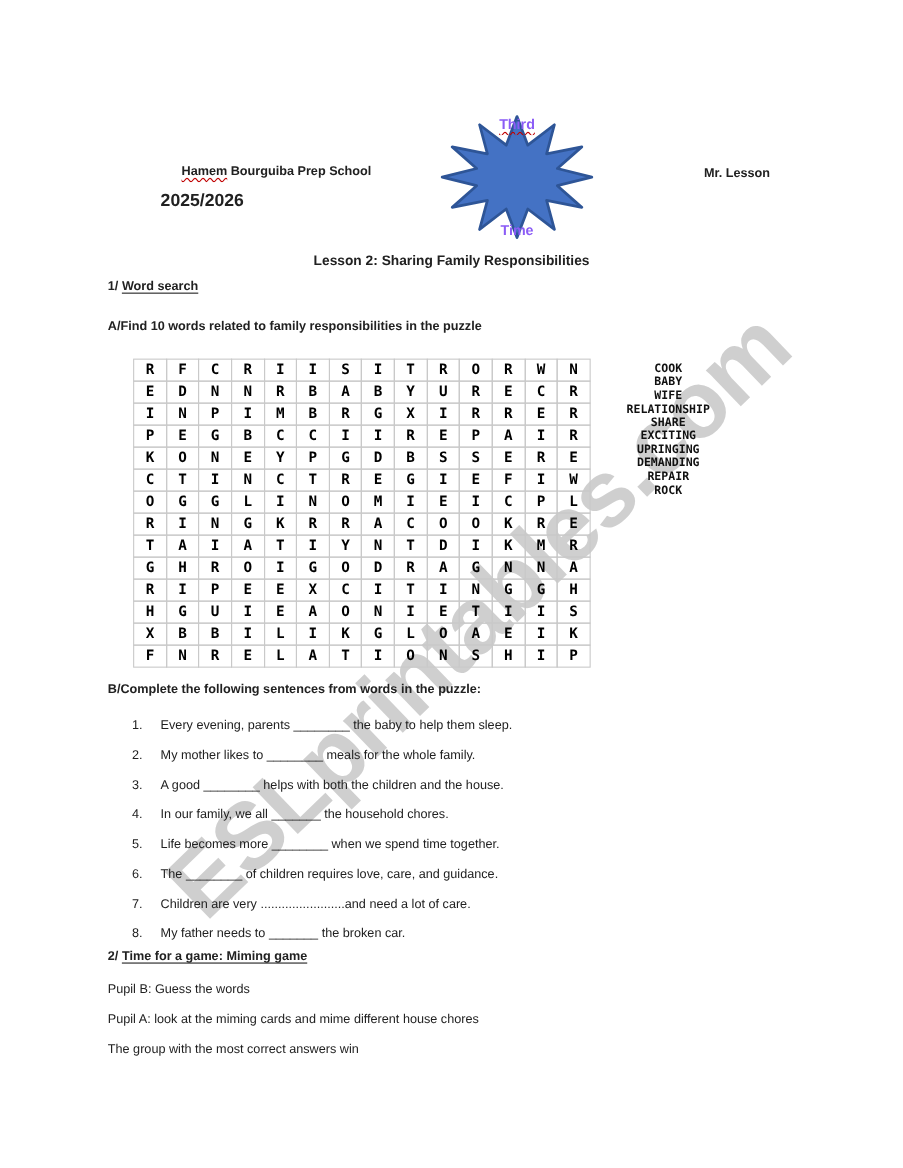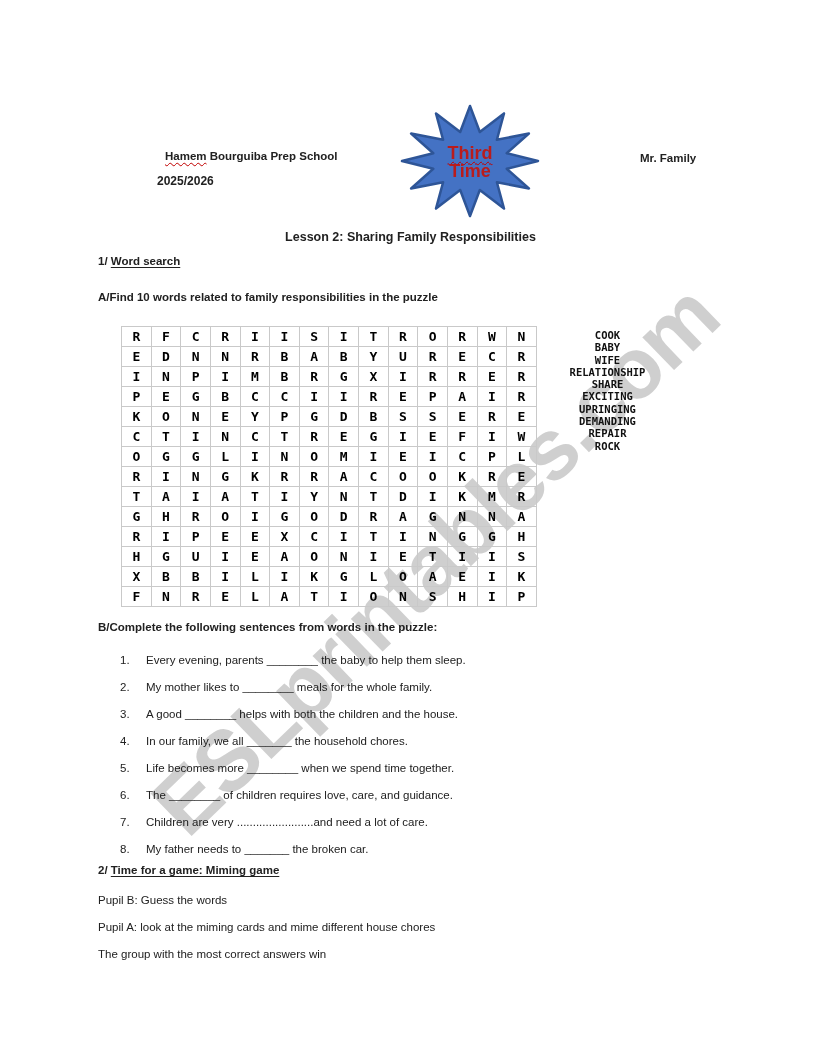--- a/index.html
+++ b/index.html
@@ -22,28 +22,28 @@
     letter-spacing: -2px;
     color: rgba(140,140,140,0.42);
     white-space: nowrap;
     z-index: 0;
     pointer-events: none;
   }
   .content { position: absolute; inset: 0; z-index: 1; }
   
   .hdr-left { position: absolute; left: 146px; top: 150px; font-size: 11.5px; font-weight: bold; padding-left: 19px; }
   .hdr-school .squiggle-word { text-decoration: underline wavy #c00000 1px; text-underline-offset: 2px; }
-  .hdr-year { position: absolute; left: 157px; top: 174px; font-size: 12px; font-weight: bold; }
+  .hdr-year { position: absolute; left: 146px; top: 174px; font-size: 16px; font-weight: bold; }
   .hdr-teacher { position: absolute; left: 640px; top: 152px; font-size: 11.5px; font-weight: bold; }
   .star-wrap { position: absolute; left: 400px; top: 104px; width: 140px; height: 115px; }
   .star-wrap svg { position: absolute; inset: 0; }
   .star-text {
     position: absolute; inset: 0;
-    display: flex; flex-direction: column; align-items: center; justify-content: center;
-    color: #b91c1c; font-weight: bold; font-size: 18px; line-height: 18px;
+    display: flex; flex-direction: column; align-items: center; justify-content: space-between;
+    color: #8b5cf6; font-weight: bold; font-size: 13px; line-height: 18px;
   }
   .star-text .squiggle-word { text-decoration: underline wavy #c00000 1px; text-underline-offset: 2px; }
   
   .doc-title {
     position: absolute; left: 0; top: 230px; width: 100%;
     text-align: center; font-size: 12.5px; font-weight: bold;
   }
   
   .sec1-head { position: absolute; left: 98px; top: 255px; font-size: 11.5px; font-weight: bold; }
   .sec1-head .u { text-decoration: underline; text-underline-offset: 2px; }
@@ -86,21 +86,21 @@
 <body>
 
 <div class="page">
 
   <div class="watermark">ESLprintables.com</div>
 
   <div class="content">
 
     <div class="hdr-left hdr-school"><span class="squiggle-word">Hamem</span><span> Bourguiba Prep School</span></div>
     <div class="hdr-year">2025/2026</div>
-    <div class="hdr-teacher">Mr. Family</div>
+    <div class="hdr-teacher">Mr. Lesson</div>
 
     <div class="star-wrap">
       <svg viewBox="0 0 140 115">
         <polygon points="70,2 79.8,28 104,9.4 96.9,35.8 128.9,29.5 106.7,49.2 138,57 106.7,64.8 128.9,84.5 96.9,78.2 104,104.6 79.8,86 70,112 60.2,86 36,104.6 43.1,78.2 11.1,84.5 33.3,64.8 2,57 33.3,49.2 11.1,29.5 43.1,35.8 36,9.4 60.2,28" fill="#4472c4" stroke="#2e5597" stroke-width="2.5" stroke-linejoin="round"></polygon>
       </svg>
       <div class="star-text">
         <span class="squiggle-word">Third</span>
         <span>Time</span>
       </div>
     </div>

